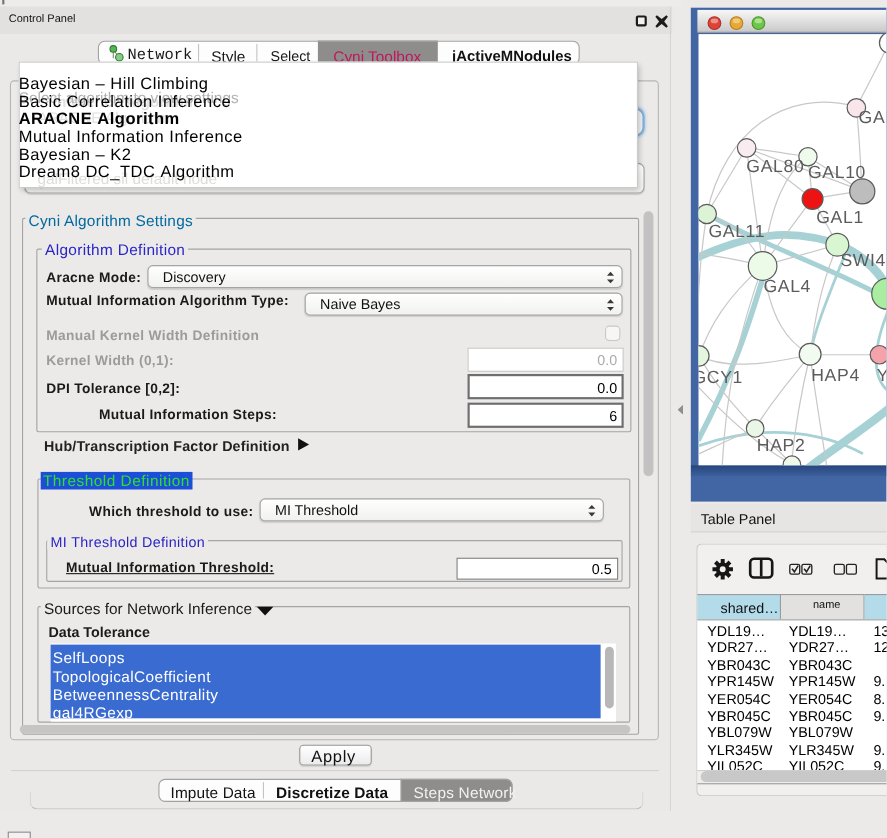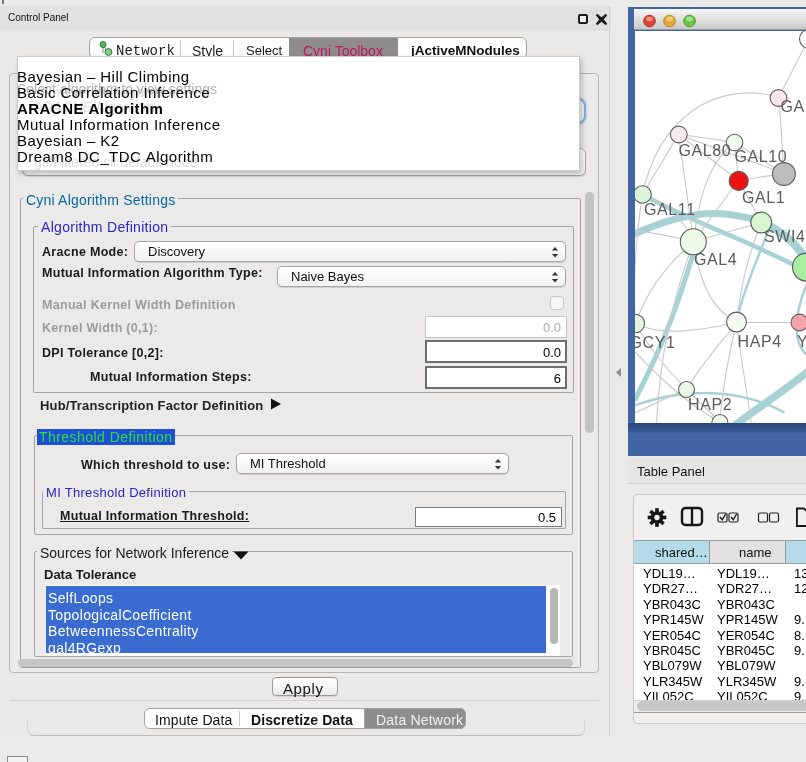--- a/index.html
+++ b/index.html
@@ -83,21 +83,21 @@
 
 <div class="abs" style="left:40px; top:398px; font-weight:bold; font-size:13px; letter-spacing:0.15px; color:#222;">Hub/Transcription Factor Definition</div>
 <svg class="abs" style="left:270px; top:398px;" width="12" height="13">
     <path d="M1,0.5 L11,6 L1,11.5 Z" fill="#111"></path>
   </svg>
 
 <div class="abs" style="left:34px; top:435px; width:539px; height:100px; border:1px solid #a5a4a2; border-radius:2px;"></div>
 <div class="abs" style="left:37px; top:429px; background:#1d4ed8; padding:0 2px; font-size:14px; letter-spacing:0.45px; color:#2ee02e;">Threshold Definition</div>
 
 <div class="blab" style="left:81px; top:458px;">Which threshold to use:</div>
-<div class="combo" style="left:236px; top:453px; width:273px; height:21px;">
+<div class="combo" style="left:236px; top:453px; width:313px; height:21px;">
   <span class="ctext" style="top:2px;">MI Threshold</span>
   <svg class="carr" width="8" height="13">
       <path d="M4,1 L7.2,4.6 L0.8,4.6 Z" fill="#383838"></path>
       <path d="M4,11.6 L0.8,8 L7.2,8 Z" fill="#383838"></path>
     </svg>
 </div>
 
 <div class="abs" style="left:42px; top:491px; width:524px; height:38px; border:1px solid #a5a4a2; border-radius:2px;"></div>
 <div class="abs" style="left:43px; top:485px; background:#ebeae8; padding:0 3px; font-size:13px; letter-spacing:0.3px; color:#2b25c5;">MI Threshold Definition</div>
 <div class="blab" style="left:60px; top:509px;text-decoration:underline;">Mutual Information Threshold:</div>
@@ -129,21 +129,21 @@
 <div class="abs" style="left:272px; top:677px; width:66px; height:19px; background:linear-gradient(#ffffff,#ebebeb); border:1px solid #999; border-radius:4px; box-shadow:0 1px 1px rgba(0,0,0,0.1);"></div>
 <div class="abs" style="left:283px; top:680px; font-size:15px; letter-spacing:0.6px; color:#111;">Apply</div>
 
 <div class="abs" style="left:10px; top:700px; width:589px; height:1px; background:#d2d1d0;"></div>
 
 <div class="abs" style="left:144px; top:708px; width:322px; height:21px; background:#fdfdfd; border:1px solid #a2a2a2; border-radius:6px;"></div>
 <div class="abs" style="left:239px; top:711px; width:1px; height:15px; background:#c4c4c4;"></div>
 <div class="abs" style="left:364px; top:708px; width:102px; height:21px; background:#8e8d8b; border:1px solid #a2a2a2; border-radius:0 6px 6px 0;"></div>
 <div class="abs" style="left:155px; top:712px; font-size:14px; font-weight:normal; letter-spacing:0.1px; color:#111;">Impute Data</div>
 <div class="abs" style="left:251px; top:712px; font-size:14px; font-weight:bold; letter-spacing:0.1px; color:#111;">Discretize Data</div>
-<div class="abs" style="left:376px; top:712px; font-size:14px; letter-spacing:0.2px; color:#f2f2f2;">Data Network</div>
+<div class="abs" style="left:376px; top:712px; font-size:14px; letter-spacing:0.2px; color:#f2f2f2;">Steps Network</div>
 
 <div class="abs" style="left:27px; top:720px; width:558px; height:16px; border:1px solid #bdbcba; border-top:none; border-radius:0 0 7px 7px; border-left-color:#d5d4d2; border-right-color:#d5d4d2;"></div>
 
 <div class="abs" style="left:616px; top:368px; width:5px; height:9px; background:#8f8f8f; clip-path:polygon(100% 0, 0 50%, 100% 100%);"></div>
 
 <div class="abs" style="left:628px; top:7px; width:178px; height:449px; background:#4166a3; overflow:hidden;">
   <div class="abs" style="left:0; top:416px; width:178px; height:10px; background:linear-gradient(#27457b,#3c609e);"></div>
   <div class="abs" style="left:6px; top:2px; width:172px; height:21px; background:linear-gradient(#f7f7f7,#c9c9c9); border-bottom:1px solid #999;"></div>
   <svg class="abs" style="left:6px; top:2px;" width="90" height="21">
     <circle cx="15.5" cy="12" r="5.8" fill="#de4338" stroke="#ad2f28" stroke-width="1"></circle>
@@ -257,21 +257,21 @@
       <rect x="112.5" y="7" width="9" height="9" rx="1.5"></rect>
       <rect x="123.5" y="7" width="9" height="9" rx="1.5"></rect>
     </g>
     <path d="M150.9,2.5 h7 l4.5,4.5 v13 h-11.5 z" fill="none" stroke="#161616" stroke-width="1.8"></path>
   </svg>
 
   <div class="abs" style="left:0px; top:45px; width:76px; height:23px; background:#b3dbe9; border-top:1px solid #9c9c9c; border-right:1px solid #9c9c9c;"></div>
   <div class="abs" style="left:76px; top:45px; width:76px; height:23px; background:#e2e1e0; border-top:1px solid #9c9c9c; border-right:1px solid #9c9c9c;"></div>
   <div class="abs" style="left:152px; top:45px; width:21px; height:23px; background:#b3dbe9; border-top:1px solid #9c9c9c;"></div>
   <div class="abs" style="left:21px; top:50px; font-size:13px; color:#111;">shared…</div>
-  <div class="abs" style="left:105px; top:50px; font-size:13px; color:#111;">name</div>
+  <div class="abs" style="left:105px; top:50px; font-size:10px; color:#111;">name</div>
 
   <div class="abs" style="left:0px; top:68px; width:173px; height:137px; background:#fff; border-top:1px solid #9c9c9c; overflow:hidden;">
     <div class="abs" style="left:9px; top:2px; font-size:13px; line-height:15.4px; color:#000;">YDL19…<br>YDR27…<br>YBR043C<br>YPR145W<br>YER054C<br>YBR045C<br>YBL079W<br>YLR345W<br>YIL052C</div>
     <div class="abs" style="left:83px; top:2px; font-size:13px; line-height:15.4px; color:#000;">YDL19…<br>YDR27…<br>YBR043C<br>YPR145W<br>YER054C<br>YBR045C<br>YBL079W<br>YLR345W<br>YIL052C</div>
     <div class="abs" style="left:160px; top:2px; font-size:13px; line-height:15.4px; color:#000;">13<br>12<br>&nbsp;<br>9.<br>8.<br>9.<br>&nbsp;<br>9.<br>9.</div>
   </div>
 
   <div class="abs" style="left:0px; top:205px; width:173px; height:12px; background:#efeeed; border-top:1px solid #cfcfcf;"></div>
   <div class="abs" style="left:3px; top:206px; width:170px; height:10px; background:#c9c8c8; border-radius:5px 0 0 5px;"></div>
   <div class="abs" style="left:0px; top:217px; width:173px; height:1px; background:#9c9c9c;"></div>

